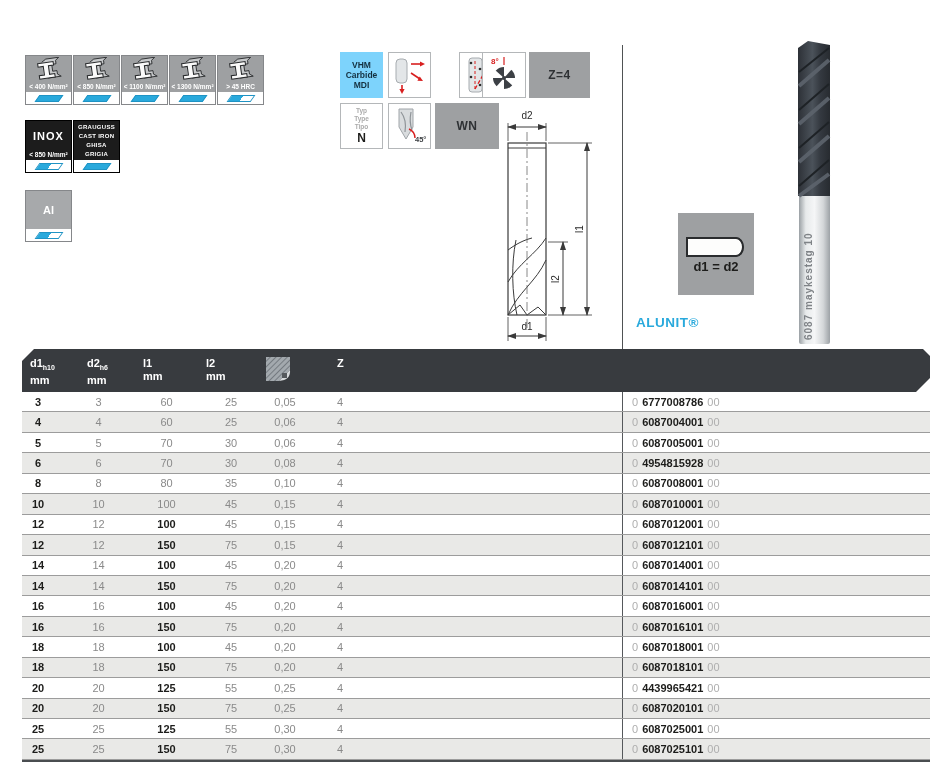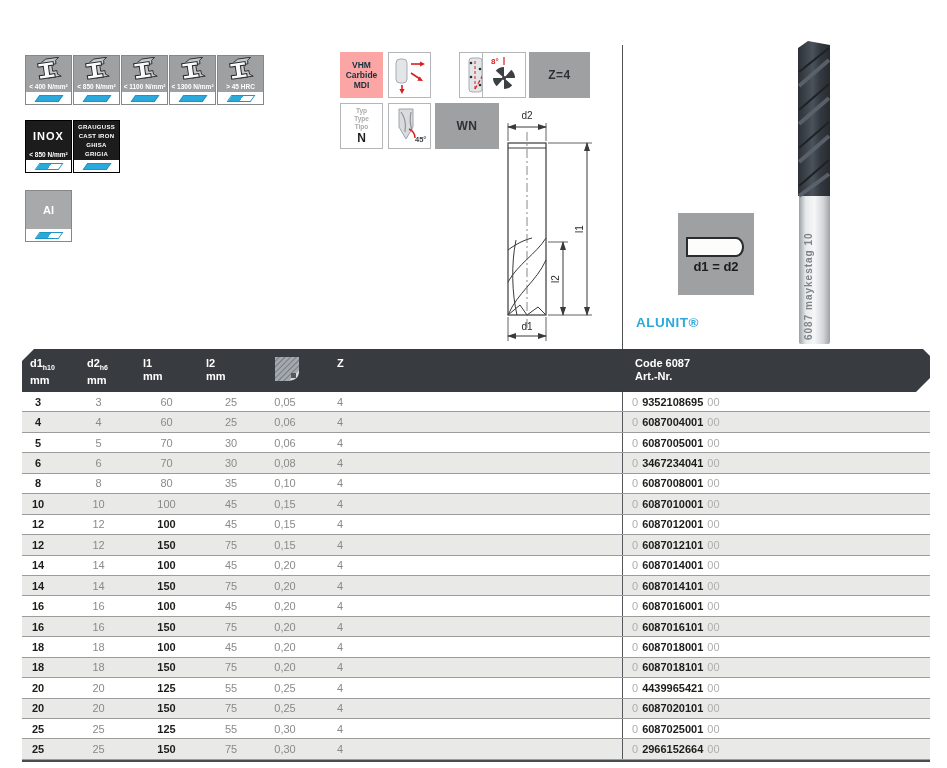--- a/index.html
+++ b/index.html
@@ -17,21 +17,21 @@
   .mat-lbl { color:#fff; font-size:6.5px; font-weight:bold; text-align:center; padding-bottom:2px; white-space:nowrap; }
   .mat-title { color:#fff; font-weight:bold; text-align:center; font-size:11px; letter-spacing:1px; }
   .mat-lines { color:#fff; font-weight:bold; font-size:6px; text-align:center; line-height:1.5; letter-spacing:.3px; flex:1; display:flex; flex-direction:column; justify-content:center; }
   .band { height:12px; background:#fff; display:flex; align-items:center; justify-content:center; }
   .chip { width:24px; height:7px; background:#29a9dc; border:1px solid #1f93c4; transform:skewX(-35deg); }
   .chip.half { background:linear-gradient(to right,#29a9dc 52%, #ffffff 52%); }
   .ibeam { width:32px; height:26px; }
 
   
   .feat { height:46px; display:flex; align-items:center; justify-content:center; text-align:center; }
-  .feat.blue  { background:#fca5a5; }
+  .feat.blue  { background:#7dd3fc; }
   .feat.white { background:#fff; border:1px solid #b4b7b9; }
   .feat.gray  { background:#9ea0a2; }
   .vhm-txt { font-size:8.5px; font-weight:bold; color:#14303f; line-height:1.2; }
   .zeq, .wn { font-size:12px; font-weight:bold; color:#2e3134; letter-spacing:.5px; }
   .typ-lines { font-size:6.5px; color:#ababab; font-weight:bold; line-height:1.25; }
   .typ-n { font-size:12px; font-weight:bold; color:#1d1d1b; line-height:1.1; }
 
   
   .vline { left:622px; top:45px; width:1px; height:305px; background:#4f5254; }
 
@@ -39,21 +39,21 @@
   .d1d2-box { left:678px; top:213px; width:76px; height:82px; background:#9ea0a2; display:flex; flex-direction:column; align-items:center; justify-content:center; gap:0; }
   .d1d2-lbl { font-weight:bold; font-size:13px; color:#1d1d1b; }
   .brand { left:636px; top:315px; font-size:13.5px; font-weight:bold; color:#29a9dc; letter-spacing:.5px; }
   .tool-mark { left:803px; top:200px; height:140px; writing-mode:vertical-rl; transform:rotate(180deg); font-size:10px; font-weight:bold; color:#7f8387; letter-spacing:1px; }
 
   
   .thead { left:22px; top:349px; width:908px; height:43px; background:#383b3f; color:#fff; display:flex;
            clip-path:polygon(12px 0, calc(100% - 7px) 0, 100% 7px, 100% calc(100% - 14px), calc(100% - 14px) 100%, 0 100%, 0 12px); }
   .th { font-weight:bold; font-size:11px; line-height:13px; padding-top:8px; }
   .th sub { font-size:7px; }
-  .c1{width:44px;} .c2{width:65px;} .c3{width:71px;} .c4{width:58px;} .c5{width:50px;text-align:center;} .c6{width:312px;} .c7{width:308px;}
+  .c1{width:44px;} .c2{width:65px;} .c3{width:71px;} .c4{width:58px;} .c5{width:50px;} .c6{width:312px;} .c7{width:308px;}
   .th.c1{padding-left:8px;} .th.c2{padding-left:21px;} .th.c3{padding-left:12px;} .th.c4{padding-left:4px;}
   .th.c5{padding-top:7px; padding-left:5px;} .th.c6{padding-left:27px;} .th.c7{padding-left:13px;}
 
   .tbody { left:22px; top:392px; width:908px; border-bottom:2px solid #4a4d50; }
   .trow { display:flex; height:20.44px; border-bottom:1px solid #9c9c9c; font-size:11px; align-items:stretch; color:#8a8a8a; background:#fff; }
   .trow.alt { background:#e9e9e7; }
   .td { display:flex; align-items:center; justify-content:center; }
   .td.c1 { font-weight:bold; color:#1d1d1b; padding-right:12px; }
   .emph { font-weight:bold; color:#1d1d1b; }
   .td.c6 { justify-content:flex-start; padding-left:27px; }
@@ -360,24 +360,20 @@
             <rect width="4" height="4" fill="#a3a9ae"></rect>
             <line x1="0" y1="0" x2="0" y2="4" stroke="#70767c" stroke-width="1.8"></line>
           </pattern>
         </defs>
         <path d="M1,1 H25 V14 L14,25 H1 Z" fill="url(#hatch)"></path>
         <path d="M14,25 L25,14 Q26,24 14,25 Z" fill="#d7dadc"></path>
         <rect x="17" y="17" width="5" height="5" fill="#55595d"></rect>
       </svg>
     </div>
     <div class="th c6"><span>Z</span></div>
-    <div class="th c7">
-      <span>Code 6087</span>
-      <br><span>Art.-Nr.</span>
-    </div>
   </div>
 
   <div class="abs tbody">
   <div class="trow">
     <div class="td c1">
           <span>3</span>
         </div>
     <div class="td c2">
           <span>3</span>
         </div>
@@ -388,21 +384,21 @@
           <span>25</span>
         </div>
     <div class="td c5">
           <span>0,05</span>
         </div>
     <div class="td c6">
           <span>4</span>
         </div>
     <div class="td c7">
       <span class="art-dim">0</span>
-      <span class="art-main">9352108695</span>
+      <span class="art-main">6777008786</span>
       <span class="art-dim">00</span>
     </div>
   </div>
 
   <div class="trow alt">
     <div class="td c1">
           <span>4</span>
         </div>
     <div class="td c2">
           <span>4</span>
@@ -466,21 +462,21 @@
           <span>30</span>
         </div>
     <div class="td c5">
           <span>0,08</span>
         </div>
     <div class="td c6">
           <span>4</span>
         </div>
     <div class="td c7">
       <span class="art-dim">0</span>
-      <span class="art-main">3467234041</span>
+      <span class="art-main">4954815928</span>
       <span class="art-dim">00</span>
     </div>
   </div>
 
   <div class="trow">
     <div class="td c1">
           <span>8</span>
         </div>
     <div class="td c2">
           <span>8</span>
@@ -830,19 +826,19 @@
           <span>75</span>
         </div>
     <div class="td c5">
           <span>0,30</span>
         </div>
     <div class="td c6">
           <span>4</span>
         </div>
     <div class="td c7">
       <span class="art-dim">0</span>
-      <span class="art-main">2966152664</span>
+      <span class="art-main">6087025101</span>
       <span class="art-dim">00</span>
     </div>
   </div>
 </div>
 
 </div>
 
 </body></html>

